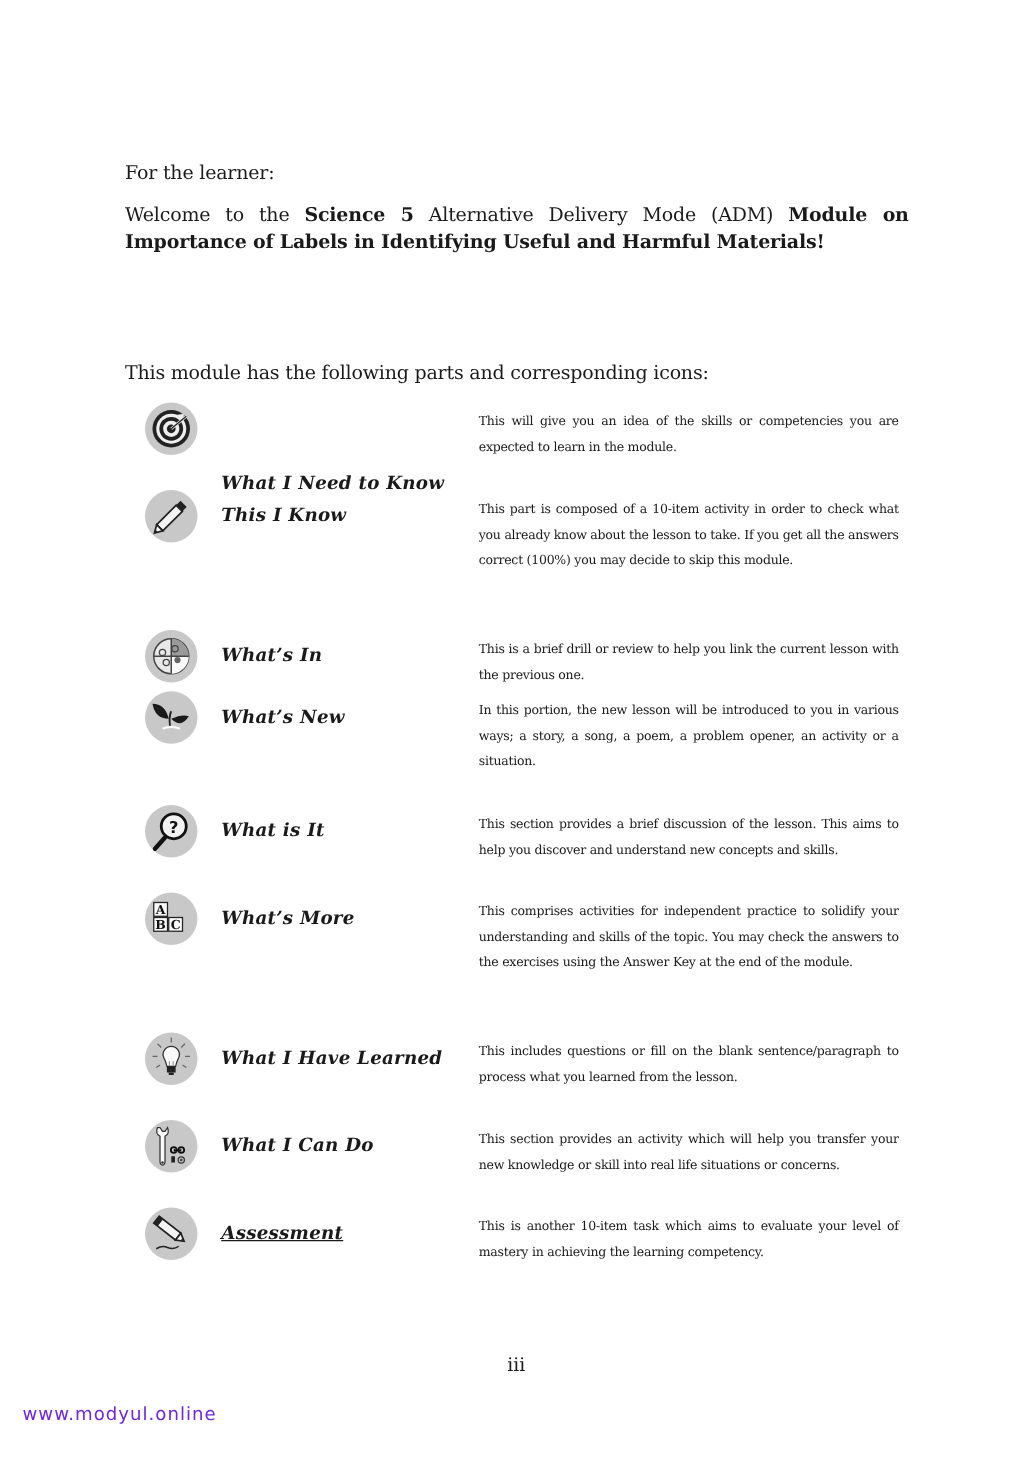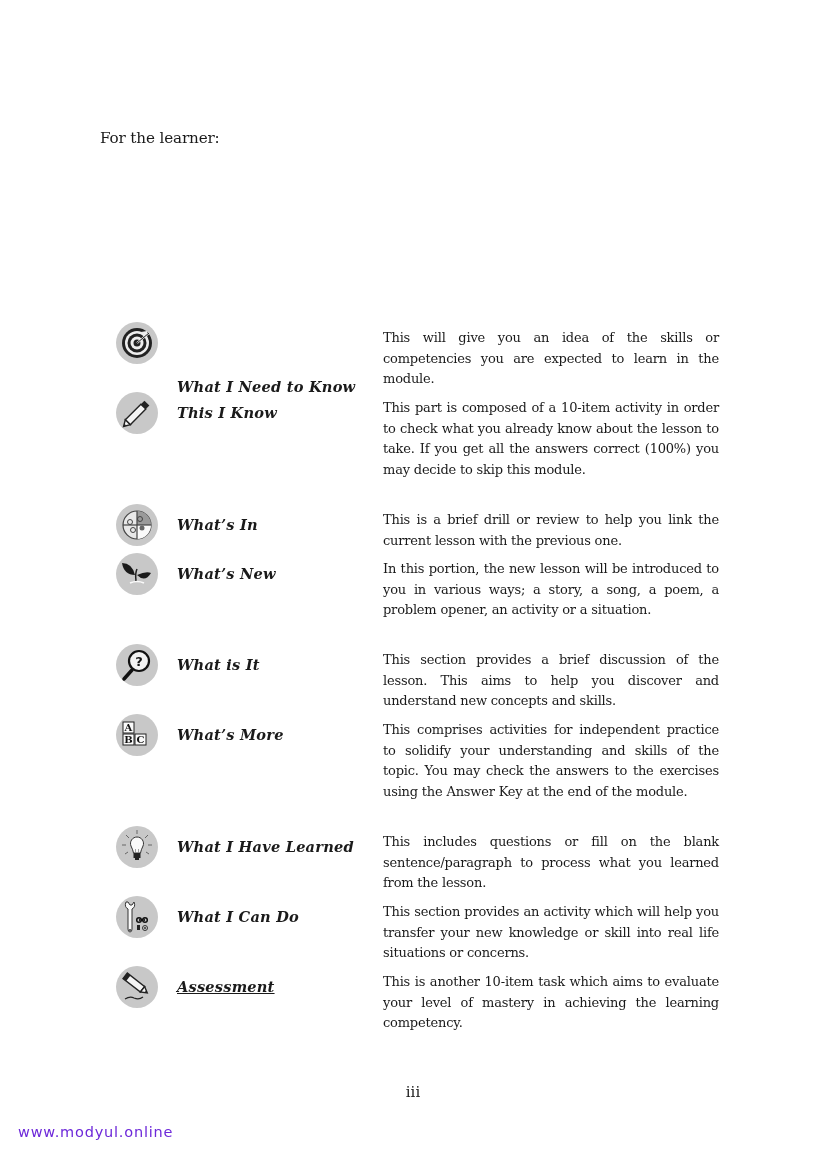--- a/index.html
+++ b/index.html
@@ -8,37 +8,39 @@
   .page { position: absolute; left: 0; top: 0; width: 826px; height: 1169px; }
   .para { position: absolute; left: 100px; width: 627px; font-size: 15.2px; line-height: 20.7px;
           text-align: justify; letter-spacing: -0.15px; margin: 0; }
   .para b { font-weight: bold; }
   .row { position: absolute; left: 100px; width: 627px; }
   .icon { position: absolute; left: 16px; width: 42px; height: 42px; border-radius: 50%;
           background: #c8c8c8; }
   .icon svg { width: 42px; height: 42px; display: block; }
   .label { position: absolute; left: 77px; font-weight: bold; font-style: italic; font-size: 14.6px;
            line-height: 20.7px; letter-spacing: 0.2px; white-space: nowrap; }
-  .desc { position: absolute; left: 283px; width: 336px; font-size: 13px; line-height: 20.7px;
+  .desc { position: absolute; left: 283px; width: 336px; font-size: 10px; line-height: 20.7px;
           text-align: justify; letter-spacing: -0.2px; margin: 0; }
   .page-number { position: absolute; left: 0; width: 826px; top: 1083px; text-align: center;
                  font-size: 15px; }
   .watermark { position: absolute; left: 0; width: 826px; top: 1124px; 
                font-family: "DejaVu Sans", "Liberation Sans", sans-serif; font-size: 14.5px;
                color: #6d28d9; letter-spacing: 0.8px; margin-left: 18px; }
 </style>
 </head>
 <body>
 
 <div class="page">
 
   <p class="para" style="top:128px;">For the learner:</p>
 
+  <p class="para" style="top:162px;"><span>Welcome to the </span><b>Science 5</b><span> Alternative Delivery Mode (ADM) </span><b>Module on Importance of Labels in Identifying Useful and Harmful Materials!</b></p>
 
 
+  <p class="para" style="top:288px;">This module has the following parts and corresponding icons:</p>
 
   <div class="row" style="top:328px;">
     <div class="icon" style="top:-6px;">
       <svg viewBox="0 0 42 42">
         <circle cx="21" cy="21" r="15" fill="#222"></circle>
         <circle cx="21" cy="21" r="12" fill="#eee"></circle>
         <circle cx="21" cy="21" r="9.5" fill="#222"></circle>
         <circle cx="21" cy="21" r="6.5" fill="#eee"></circle>
         <circle cx="21" cy="21" r="3.5" fill="#222"></circle>
         <path d="M25 10 L31 9 L31 14 Z" fill="#eee"></path>

